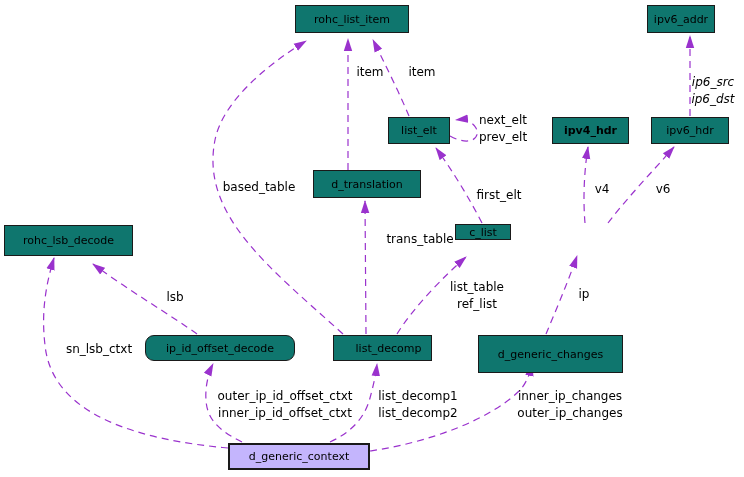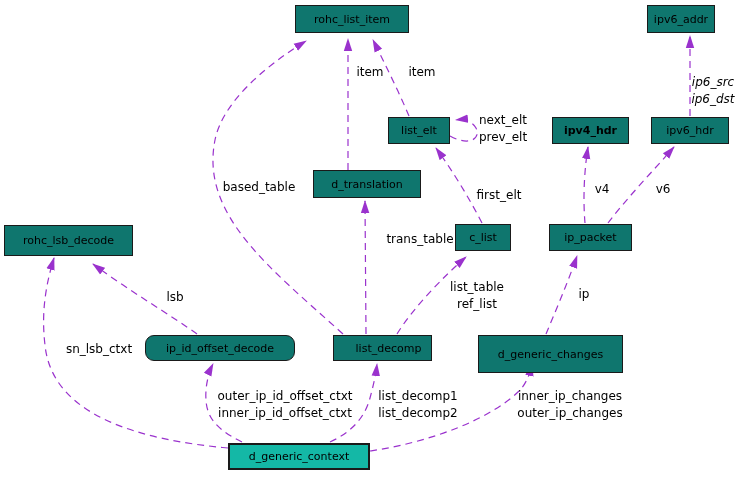--- a/index.html
+++ b/index.html
@@ -15,21 +15,21 @@
   .node{
     position:absolute;
     box-sizing:border-box;
     background:#0f766e;
     border:1px solid #1a1a1a;
     display:flex;align-items:center;justify-content:center;
     font-size:11px;color:#000000;
     white-space:nowrap;
     cursor:pointer;
   }
-  .node.hl{background:#14b8a6;border-width:2px;}
+  .node.hl{background:#c4b5fd;border-width:2px;}
   .elabel{
     position:absolute;
     transform:translateX(-50%);
     text-align:center;
     font-size:12px;line-height:17px;color:#000000;
     white-space:nowrap;
   }
 </style>
 </head>
 <body>
@@ -72,25 +72,22 @@
     </div>
     <div class="node" style="left: 552px; top: 117px; width: 77px; height: 27px; font-weight: bold;">
       <span>ipv4_hdr</span>
     </div>
     <div class="node" style="left: 651px; top: 117px; width: 78px; height: 27px;">
       <span>ipv6_hdr</span>
     </div>
     <div class="node" style="left: 313px; top: 170px; width: 108px; height: 28px;">
       <span>d_translation</span>
     </div>
-    <div class="node" style="left: 455px; top: 224px; width: 56px; height: 27px;">
+    <div class="node" style="left: 455px; top: 224px; width: 56px; height: 16px;">
       <span>c_list</span>
-    </div>
-    <div class="node" style="left: 549px; top: 224px; width: 83px; height: 27px;">
-      <span>ip_packet</span>
     </div>
     <div class="node" style="left: 4px; top: 225px; width: 129px; height: 31px;">
       <span>rohc_lsb_decode</span>
     </div>
     <div class="node" style="left: 145px; top: 335px; width: 150px; height: 26px; border-radius: 9px;">
       <span>ip_id_offset_decode</span>
     </div>
     <div class="node" style="left: 333px; top: 335px; width: 99px; height: 26px; padding-left: 12px;">
       <span>list_decomp</span>
     </div>

